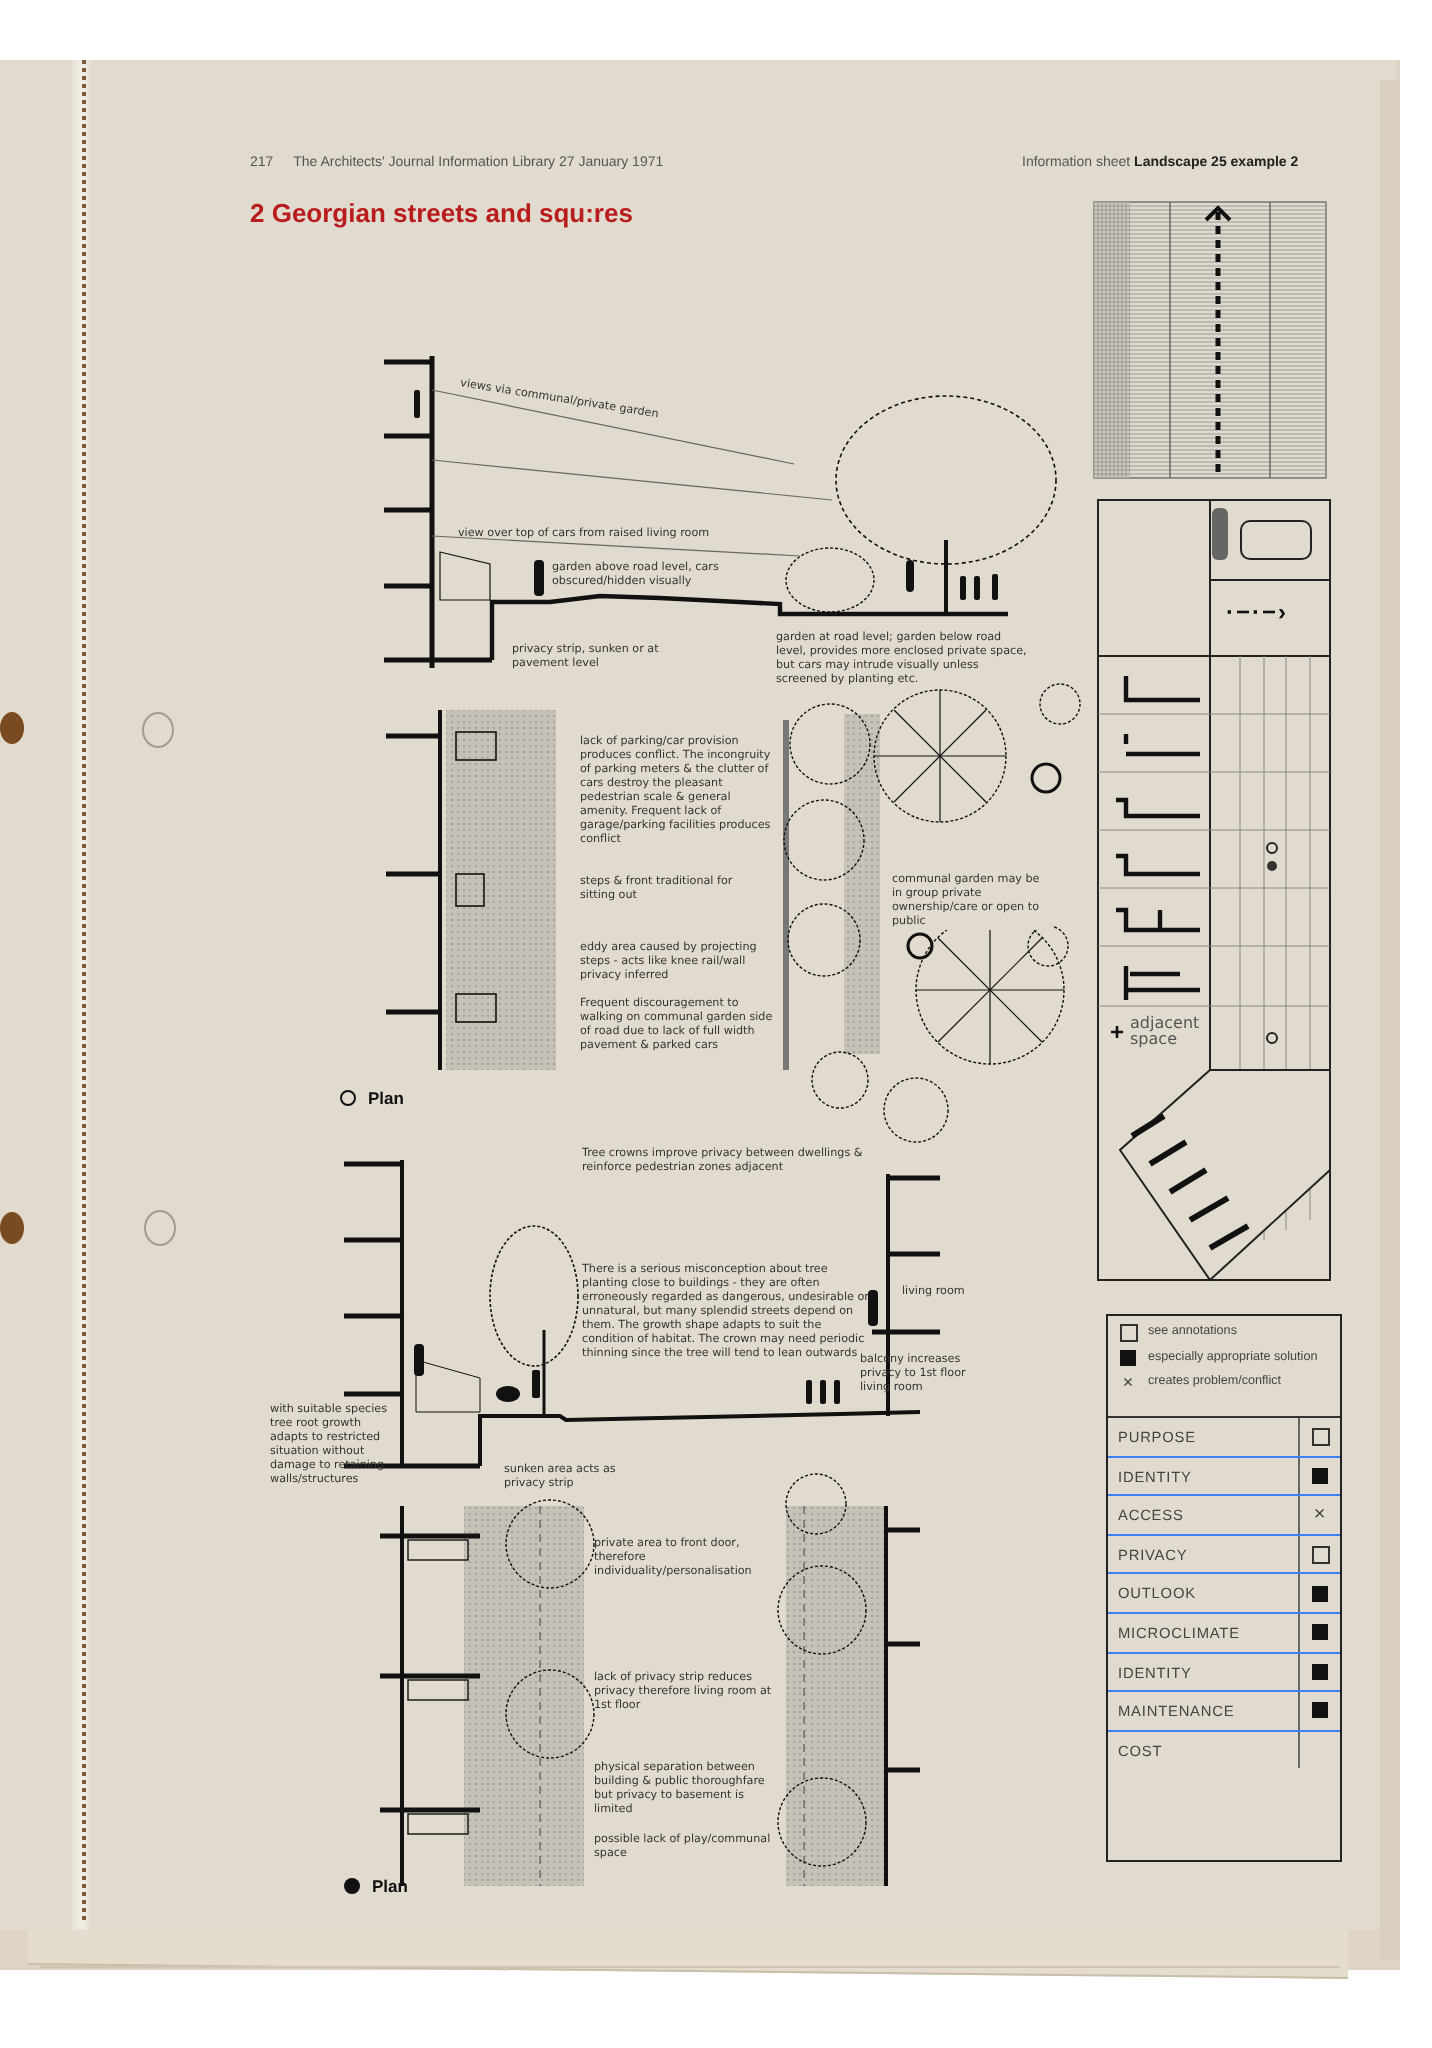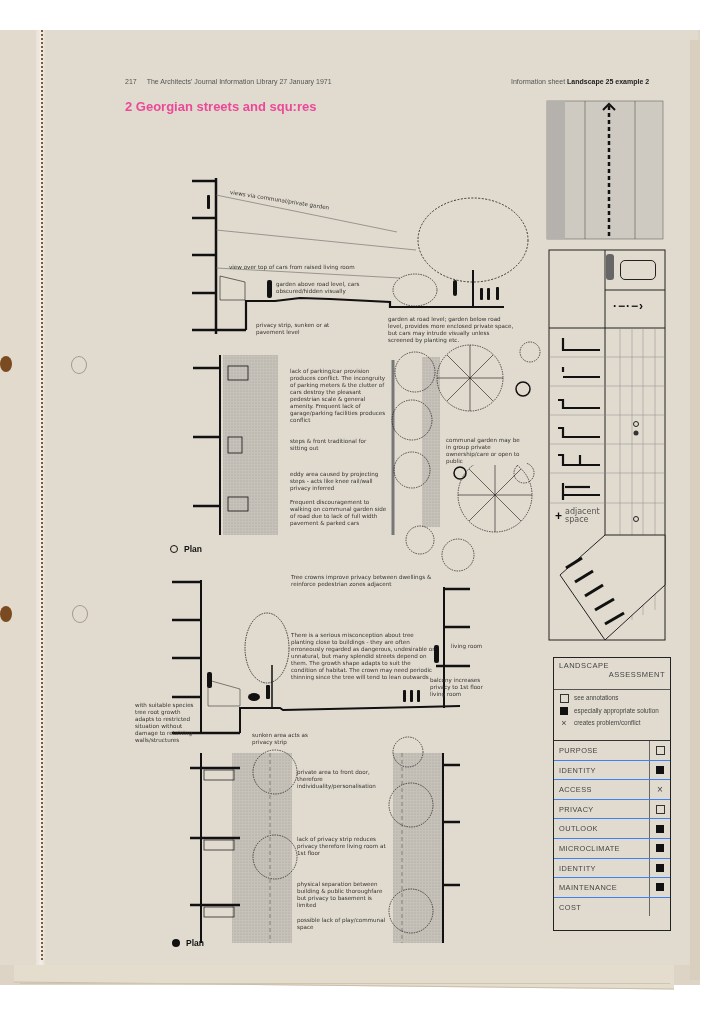--- a/index.html
+++ b/index.html
@@ -9,21 +9,21 @@
   .page-stack{left:14px;top:955px;width:660px;height:30px;background:#e4dccc;border-bottom:1px solid #c9bea9;transform:skewY(0.6deg);}
   .page-stack2{left:20px;top:962px;width:650px;height:20px;border-top:1px solid #cfc5b1;border-bottom:1px solid #cfc5b1;}
   .left-leaf{left:0;top:30px;width:42px;height:935px;background:#e2dacc;}
   .fold{left:36px;top:30px;width:10px;height:935px;background:linear-gradient(90deg,#e7e1d6,#f2eee6,#e2dacc);}
   .binding{left:41px;top:30px;width:0;height:930px;border-left:2px dotted #7a5a38;}
   .sheet{left:43px;top:30px;width:655px;height:935px;background:#e1dbcf;}
   .right-edge{left:690px;top:40px;width:10px;height:940px;background:#d8cfbf;}
   .hole-punched{width:12px;height:16px;border-radius:50%;background:#7a4a20;}
   .hole-ring{width:14px;height:16px;border-radius:50%;border:1.5px solid #a69a88;}
   .hdr{font-size:7px;color:#555;}
-  .title{font-size:13px;font-weight:bold;color:#ec4899;}
+  .title{font-size:13px;font-weight:bold;color:#b91c1c;}
   .note{font-family:"DejaVu Sans",sans-serif;font-size:5.6px;line-height:7px;color:#333;}
   .plan-label{font-size:8.5px;font-weight:bold;color:#111;display:flex;align-items:center;gap:6px;}
   .circle-open{width:6px;height:6px;border:1.5px solid #111;border-radius:50%;}
   .circle-fill{width:8px;height:8px;background:#111;border-radius:50%;}
   .assess{left:553px;top:657px;width:116px;height:272px;border:1.3px solid #222;background:#e1dbcf;}
   .assess-head{font-size:7.5px;letter-spacing:0.5px;color:#444;padding:3px 5px 0 5px;height:28px;border-bottom:1px solid #555;}
   .assess-head .l2{text-align:right;}
   .legend{padding:4px 5px;height:42px;border-bottom:1px solid #333;font-size:6.3px;color:#444;}
   .legend-row{display:flex;align-items:flex-start;gap:5px;margin-bottom:2px;}
   .sym{width:10px;flex:0 0 10px;text-align:center;font-size:9px;line-height:9px;}
@@ -291,24 +291,20 @@
 <div class="abs note" style="left:297px;top:769px;width:100px;">private area to front door, therefore individuality/personalisation</div>
 <div class="abs note" style="left:297px;top:836px;width:95px;">lack of privacy strip reduces privacy therefore living room at 1st floor</div>
 <div class="abs note" style="left:297px;top:881px;width:90px;">physical separation between building &amp; public thoroughfare but privacy to basement is limited</div>
 <div class="abs note" style="left:297px;top:917px;width:90px;">possible lack of play/communal space</div>
 <div class="abs plan-label" style="left:172px;top:938px;">
   <span class="circle-fill"></span>
   <span>Plan</span>
 </div>
 
 <div class="abs assess">
-  <div class="assess-head">
-    <div>LANDSCAPE</div>
-    <div class="l2">ASSESSMENT</div>
-  </div>
   <div class="legend">
     <div class="legend-row">
       <span class="sym"><span class="box-open"></span></span>
       <span>see annotations</span>
     </div>
     <div class="legend-row">
       <span class="sym"><span class="box-fill"></span></span>
       <span style="line-height:7px;">especially appropriate solution</span>
     </div>
     <div class="legend-row">

